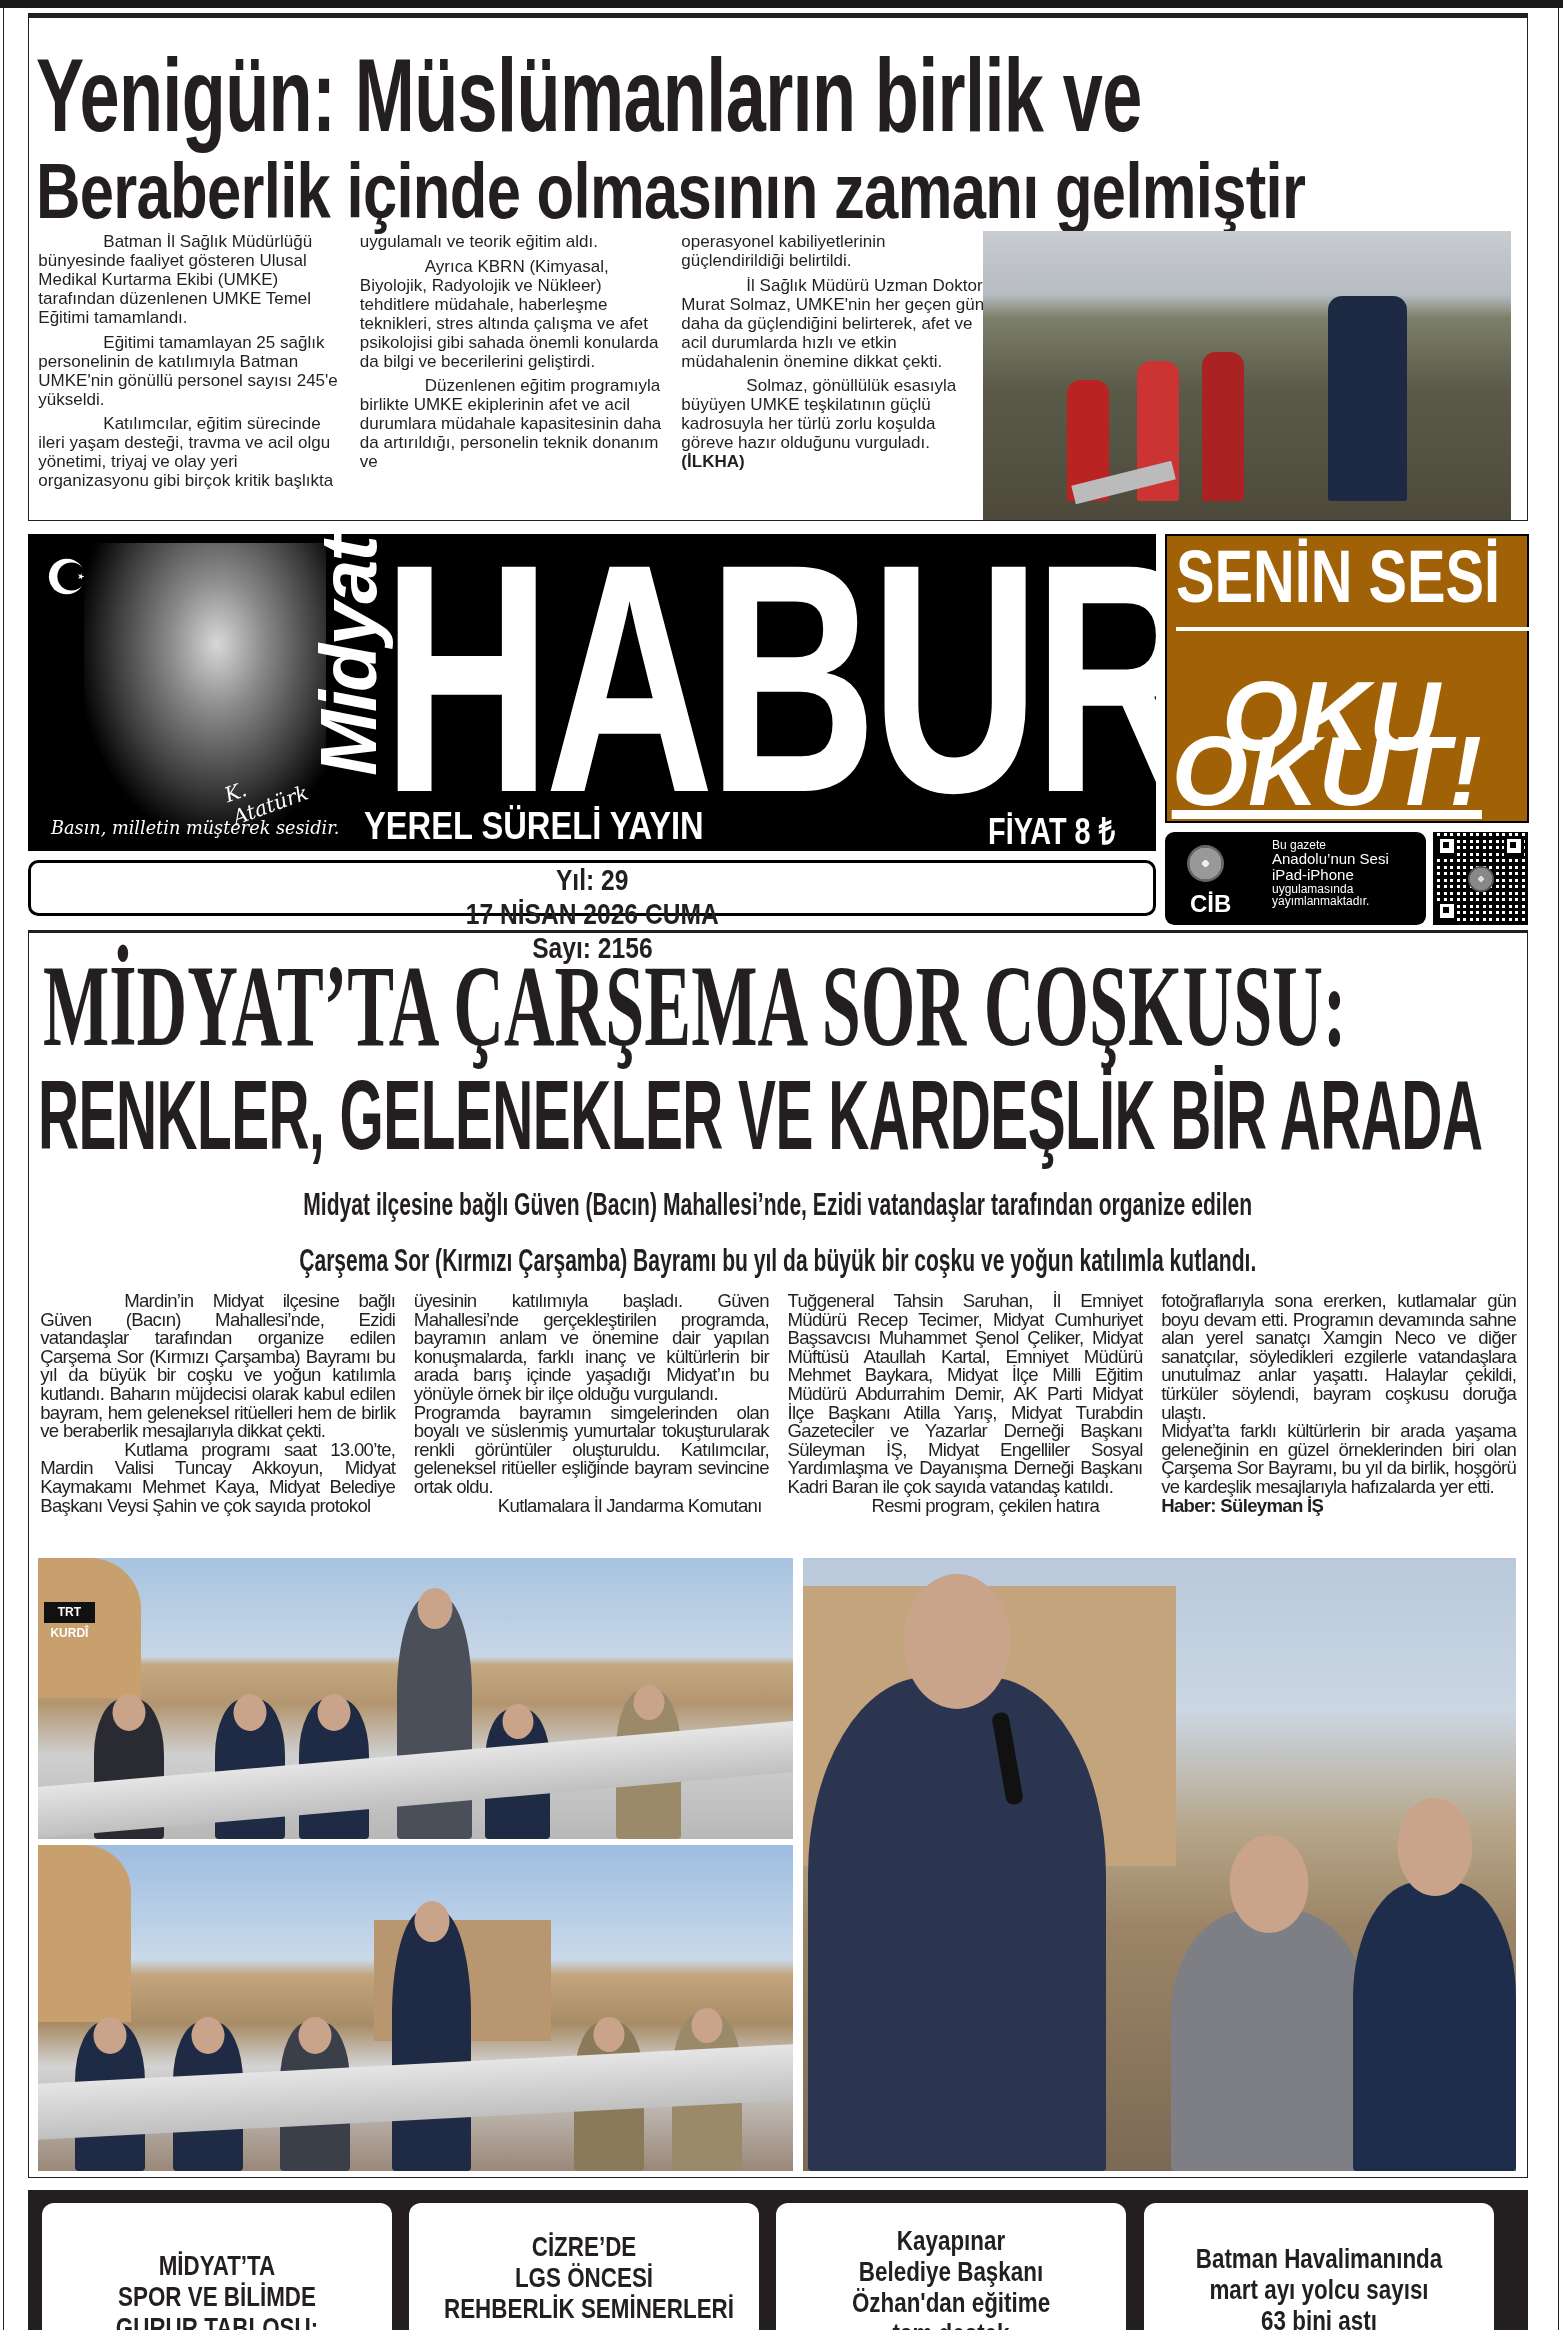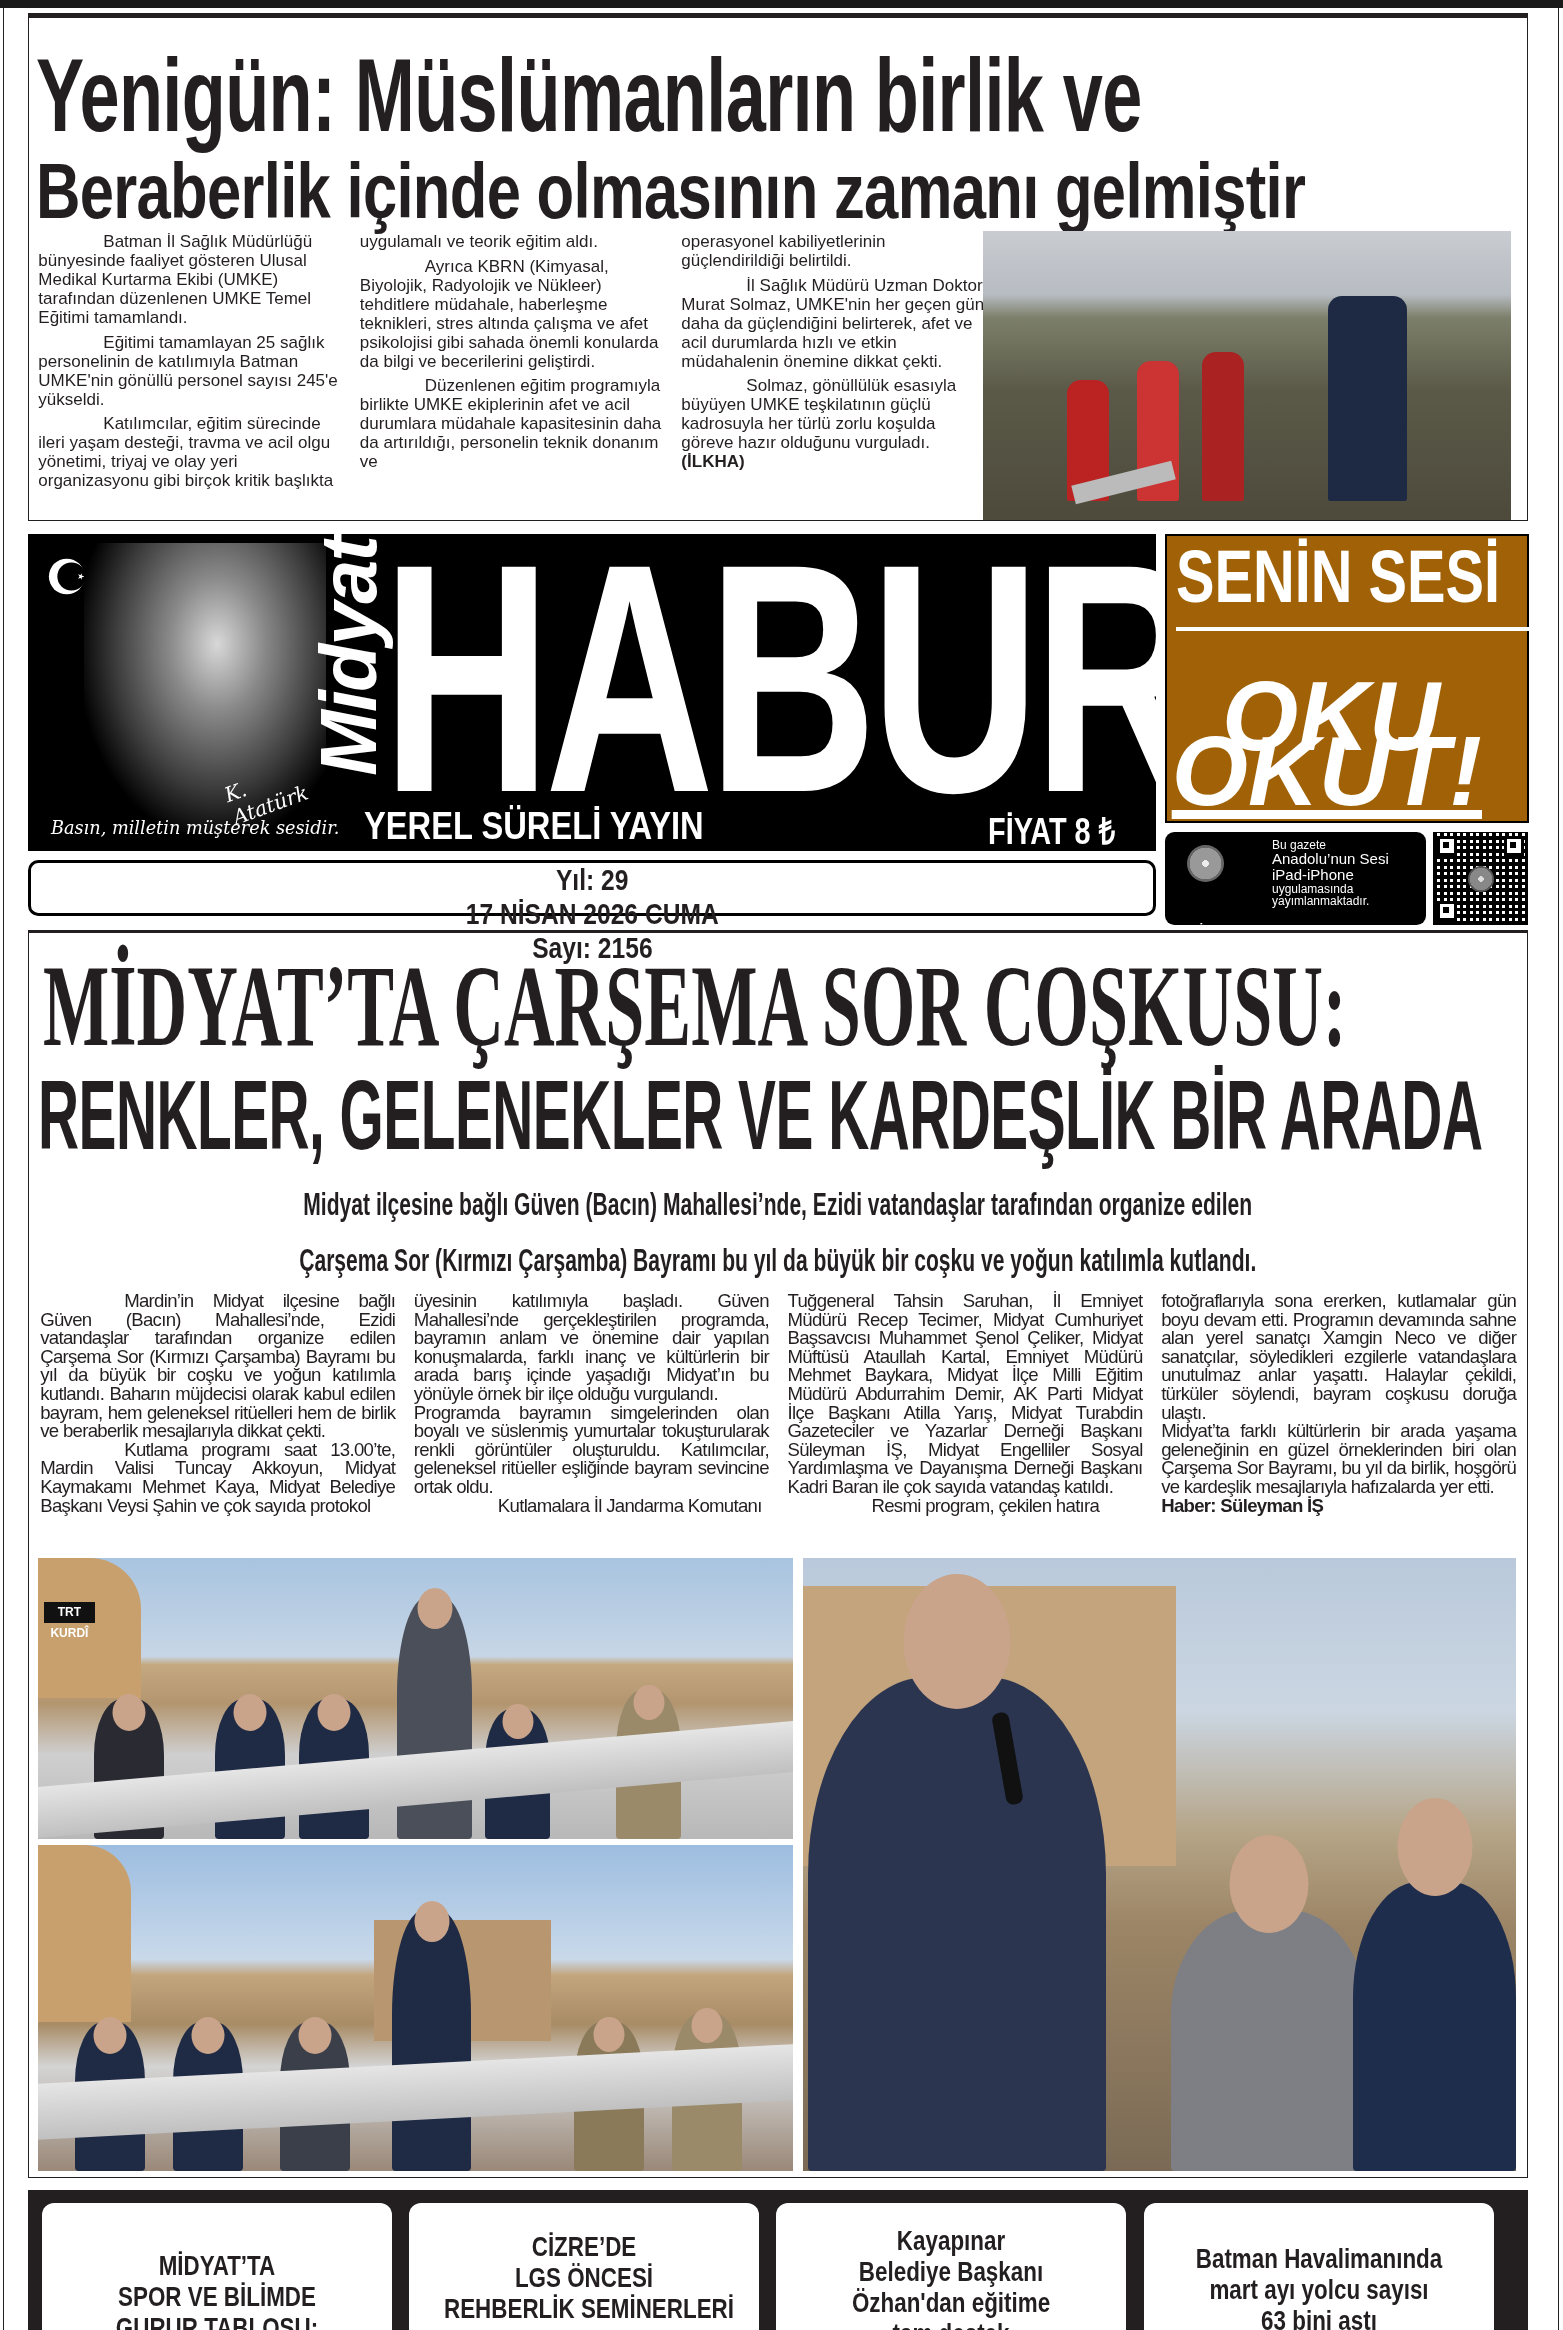--- a/index.html
+++ b/index.html
@@ -38,21 +38,21 @@
 
   .date-box { left: 28px; top: 860px; width: 1128px; height: 56px; border: 3.7px solid #000; border-radius: 10.3px; display: flex; align-items: center; justify-content: space-between; padding: 0 18.6px; flex-direction: column; }
   .date-box span { font-weight: 700; font-size: 30px; transform: scaleX(0.82); white-space: nowrap; }
 
   .oku-box { left: 1165px; top: 534px; width: 364px; height: 289px; background: #a16207; border: 2.8px solid #000; }
   .oku-top { position: absolute; left: 9.3px; top: 3.7px; color: #fff; font-weight: 900; font-size: 74px; line-height: 1; transform: scaleX(0.78); transform-origin: left top; white-space: nowrap; }
   .oku-rule { position: absolute; left: 9.3px; top: 91px; width: 354px; height: 3.7px; background: #fff; }
   .oku-big { position: absolute; color: #fff; font-weight: 900; font-style: italic; font-size: 98px; line-height: 1; white-space: nowrap; }
   .cib-box { left: 1165px; top: 832px; width: 261px; height: 93px; background: #000; border-radius: 9.3px; }
   .cib-emblem { position: absolute; left: 22.4px; top: 13px; width: 37px; height: 37px; border-radius: 50%; background: radial-gradient(circle, #eee 0 12%, #999 13% 60%, #666 61%); }
-  .cib-label { position: absolute; left: 25px; top: 58px; color: #fff; font-weight: 700; font-size: 13px; margin-top: 32px; }
+  .cib-label { position: absolute; left: 25px; top: 58px; color: #fff; font-weight: 700; font-size: 24px; }
   .cib-text { position: absolute; left: 107px; top: 6.5px; color: #fff; line-height: 1.05; }
   .cib-text .s { font-size: 12px; }
   .cib-text .l { font-size: 15px; }
   .qr { left: 1433px; top: 832px; width: 95px; height: 93px; background:
       repeating-linear-gradient(90deg, #000 0 3.3px, #fff 3.3px 6.5px),
       repeating-linear-gradient(0deg, #000 0 3.3px, #fff 3.3px 6.5px);
       background-blend-mode: multiply; border: 1.9px solid #000; }
   .qr .fp { position: absolute; width: 20.5px; height: 20.5px; border: 3.7px solid #000; background: #fff; }
   .qr .fp::after { content: ""; position: absolute; left: 3.7px; top: 3.7px; width: 5.6px; height: 5.6px; background: #000; }
   .qr .center { position: absolute; left: 34px; top: 33px; width: 26px; height: 26px; border-radius: 50%; background: radial-gradient(circle, #ddd 0 15%, #888 16% 60%, #555 61%); }

